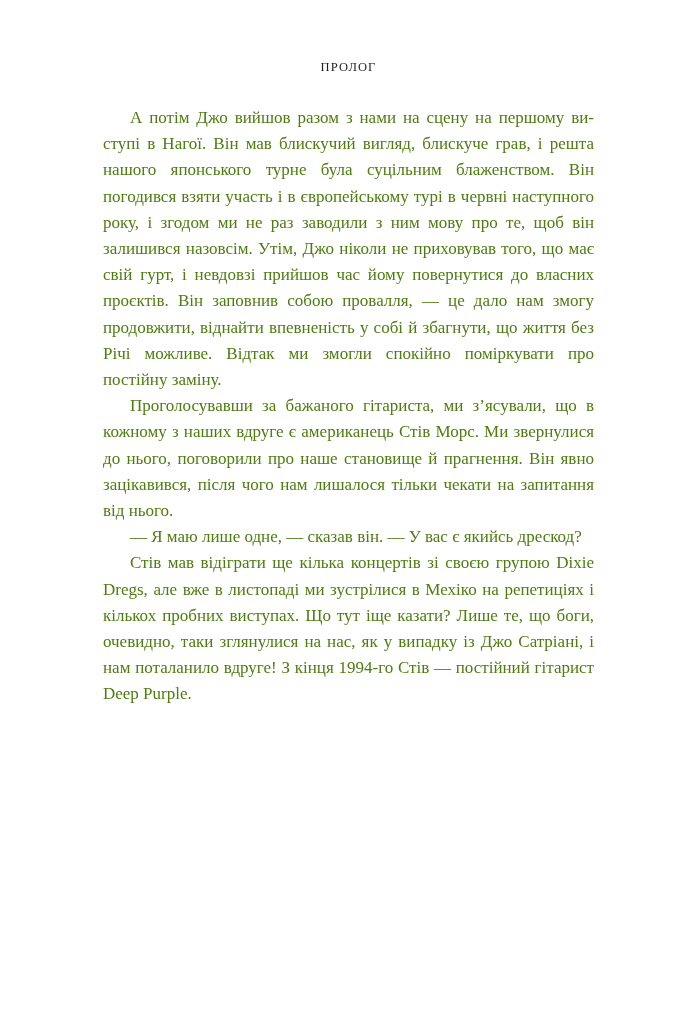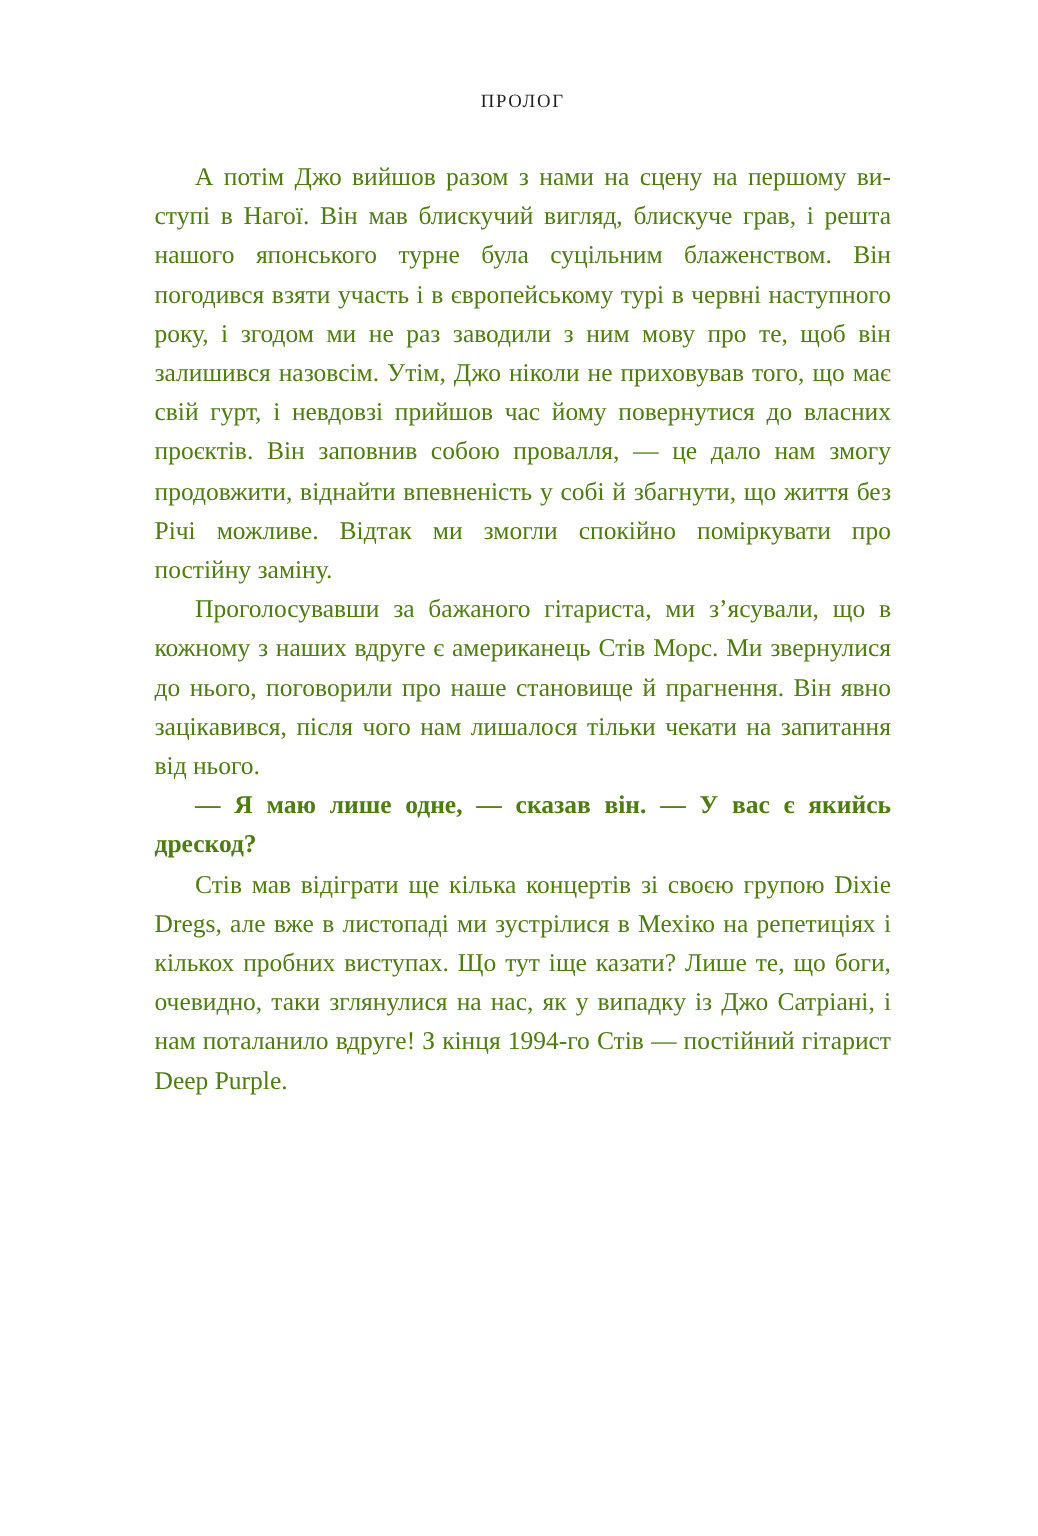--- a/index.html
+++ b/index.html
@@ -40,21 +40,20 @@
     text-justify: inter-word;
     color: #4d7c0f;
     hyphens: manual;
   }
   .body-text p {
     margin: 0;
     text-indent: 27px;
   }
   .body-text p.dialogue {
     text-indent: 27px;
-    font-weight: bold;
   }
 </style>
 </head>
 <body>
 
 <div class="page">
 
   <div class="running-head">Пролог</div>
 
   <div class="body-text">

